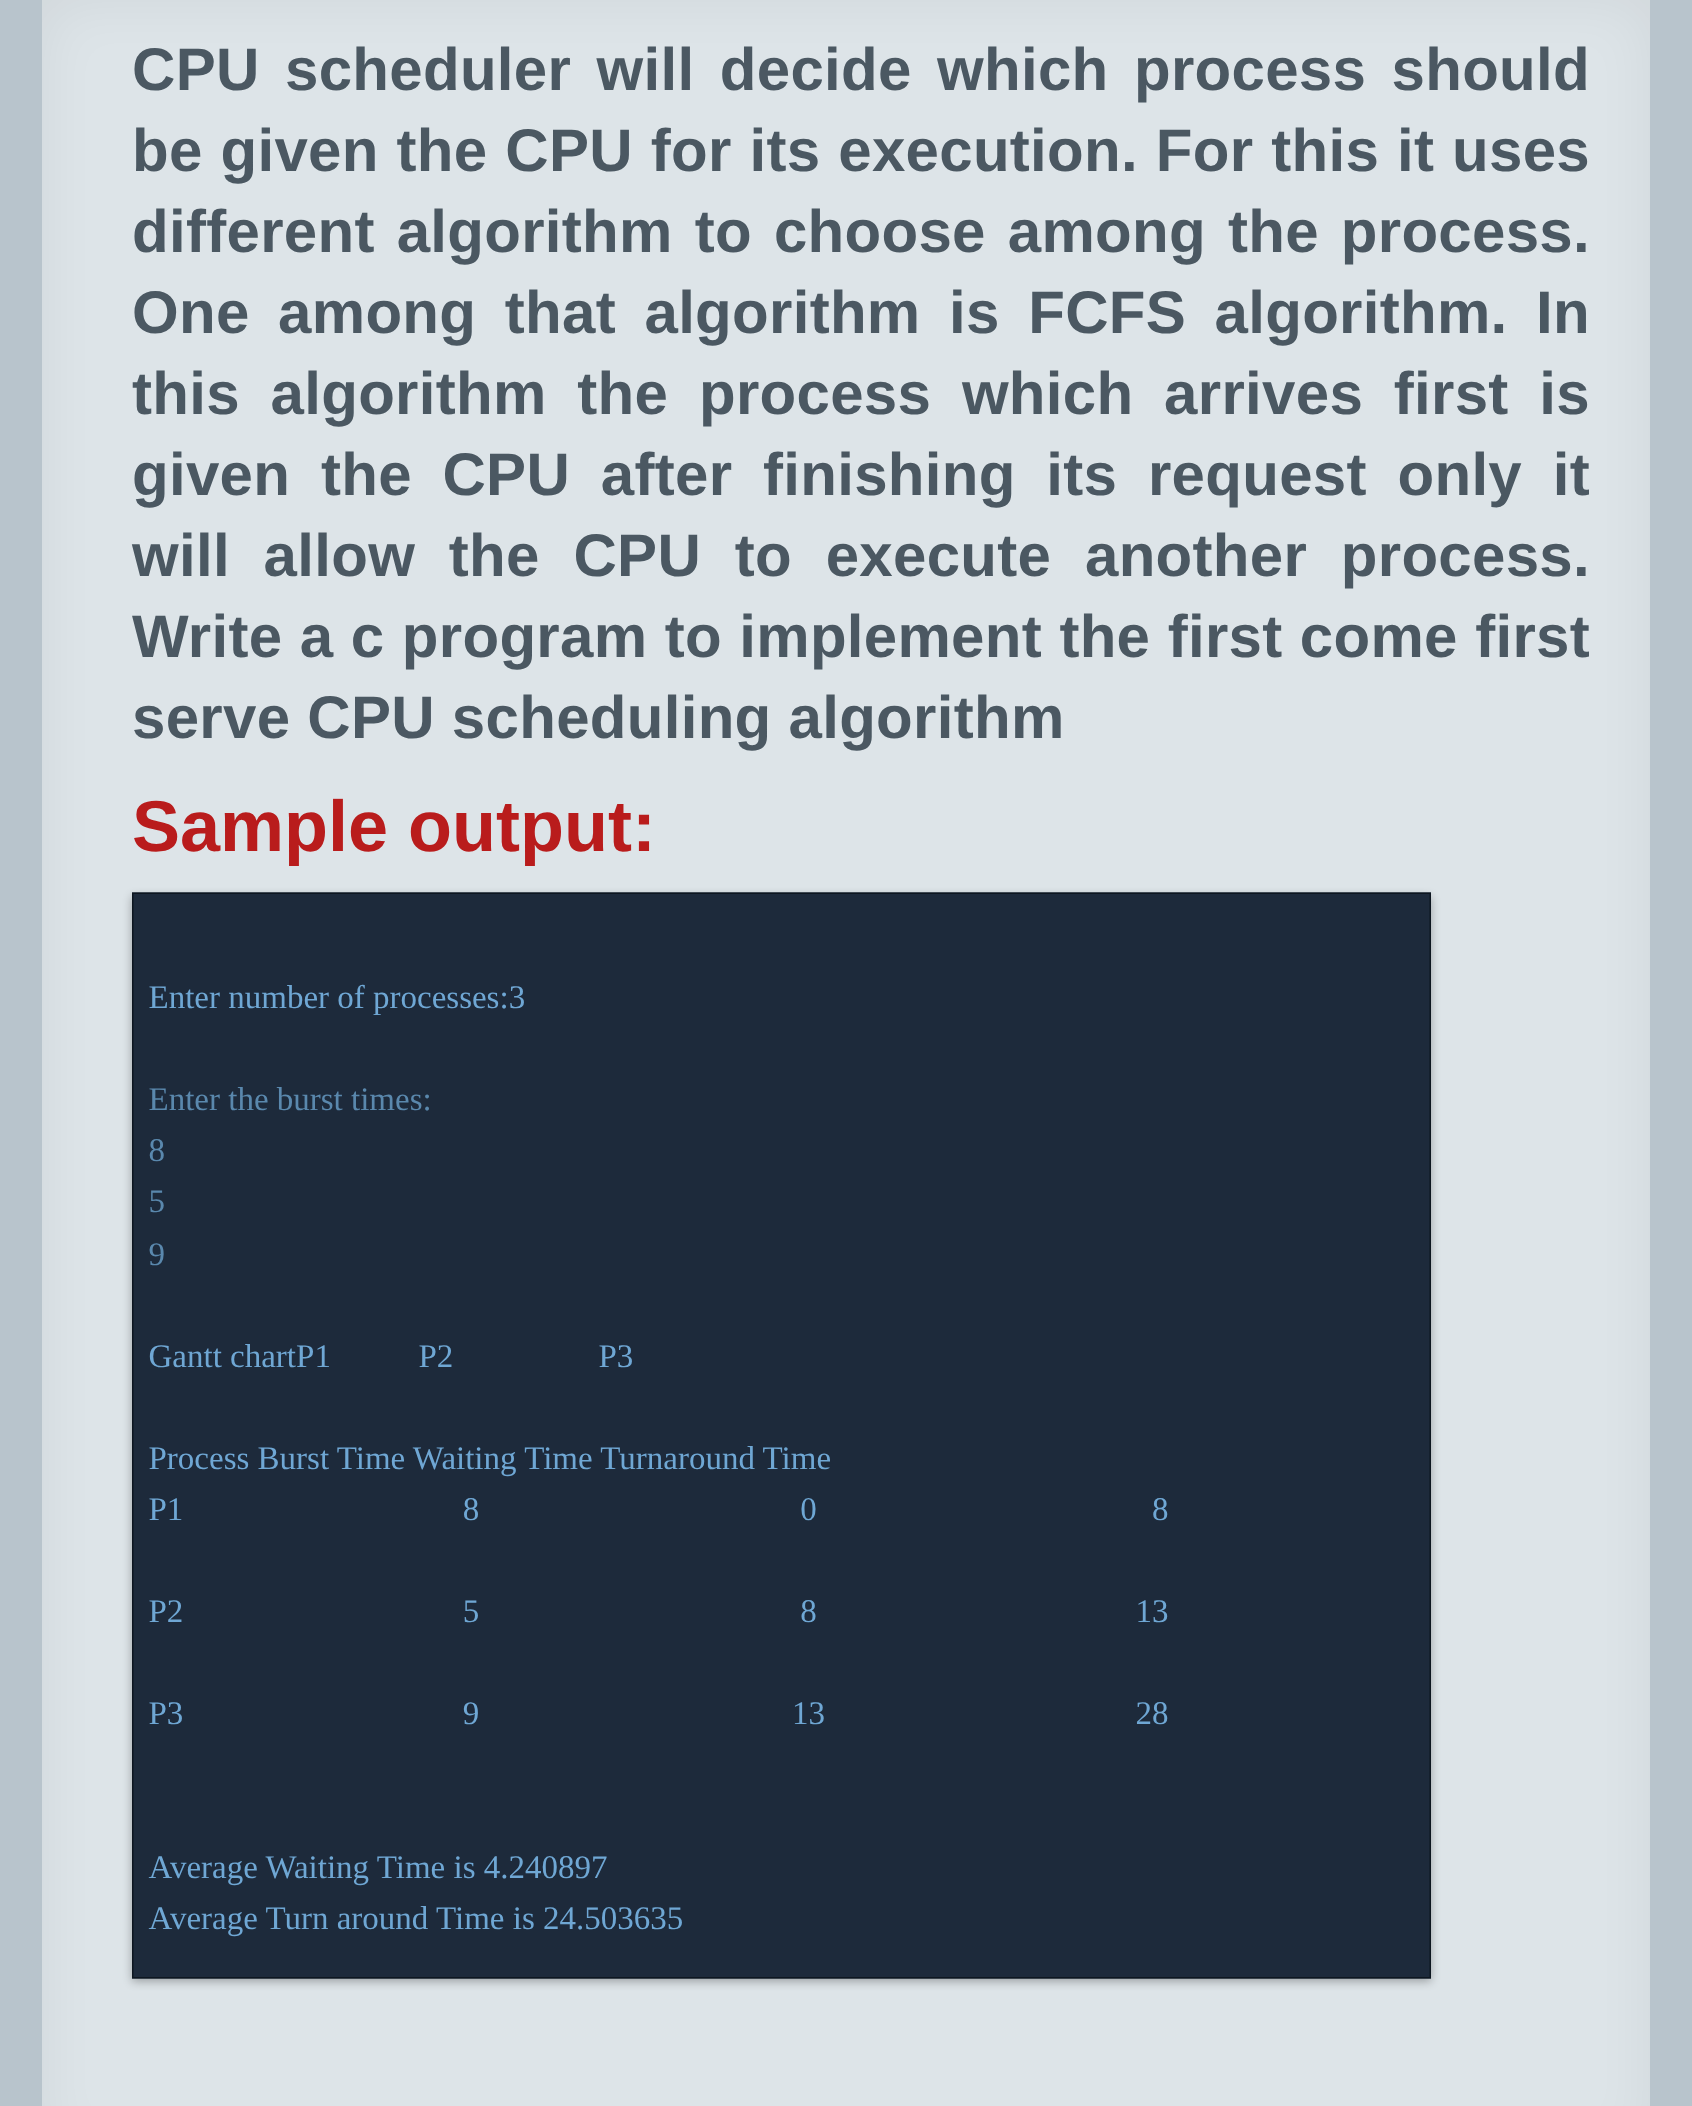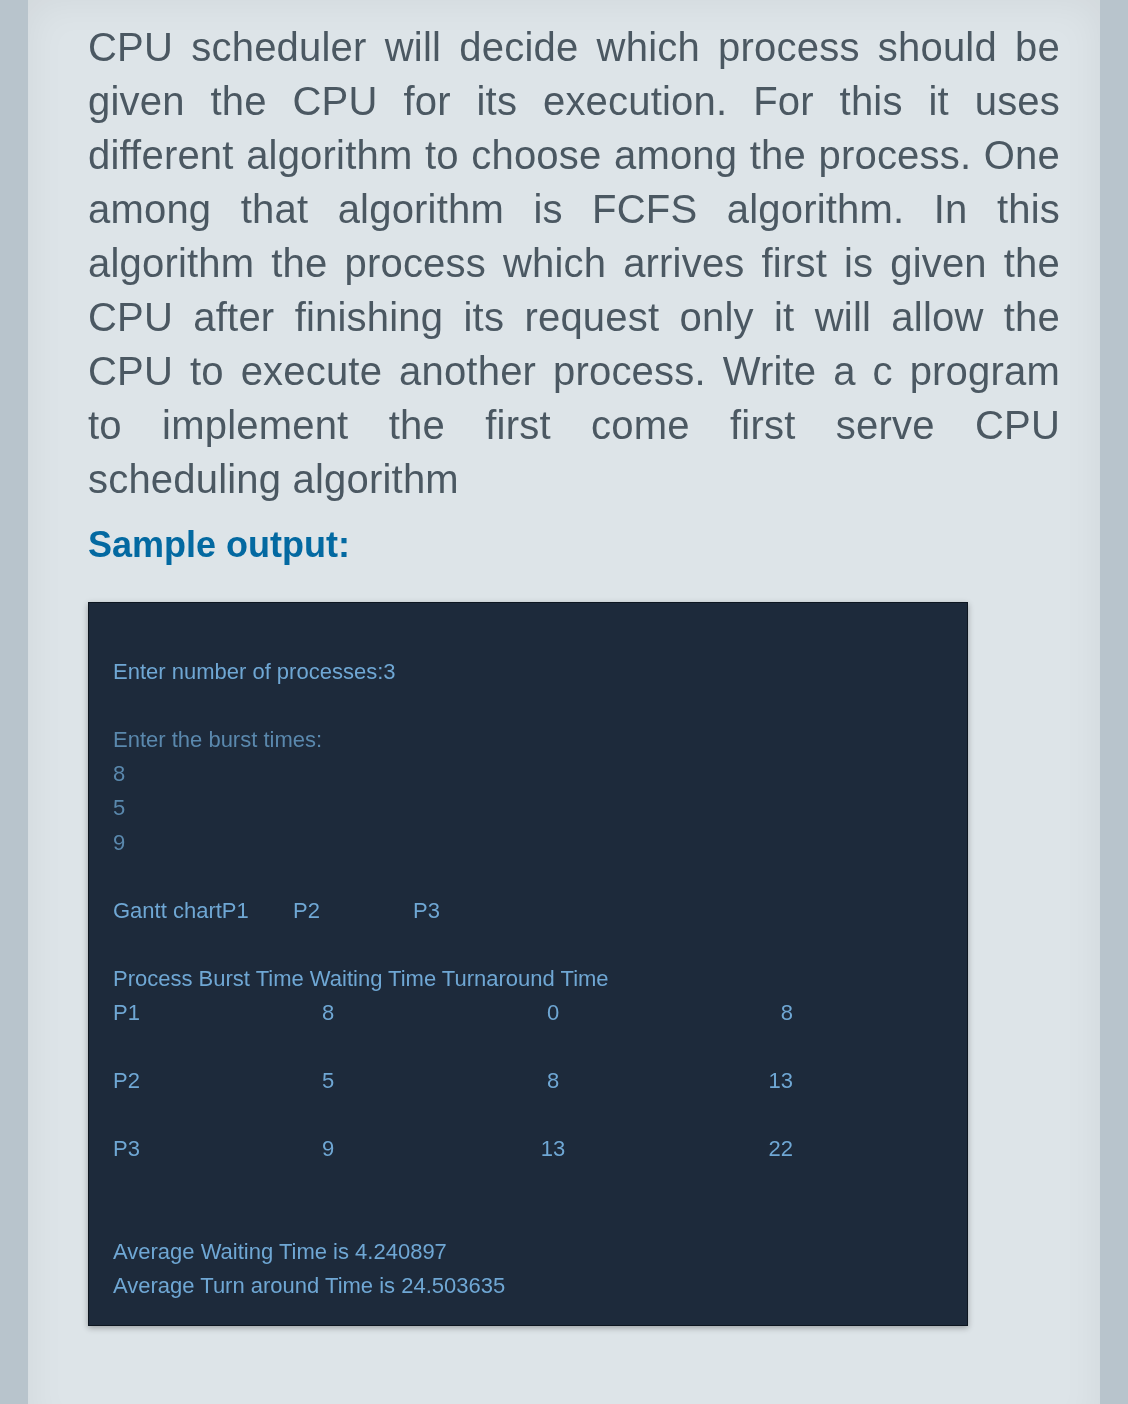--- a/index.html
+++ b/index.html
@@ -13,40 +13,40 @@
   }
   .page {
     background: #dde4e8;
     margin: 0 28px;
     padding: 20px 40px 40px 60px;
     min-height: 1380px;
     box-shadow: inset 0 0 40px rgba(0,0,0,0.06);
   }
   .question {
     font-size: 40px;
-    font-weight: normal;
+    font-weight: bold;
     color: #4b5862;
     line-height: 1.35;
     text-align: justify;
     letter-spacing: 0.2px;
     margin-bottom: 18px;
   }
   .sample-label {
-    font-size: 36px;
+    font-size: 48px;
     font-weight: bold;
-    color: #0369a1;
-    margin-bottom: 36px;
+    color: #b91c1c;
+    margin-bottom: 16px;
   }
   .terminal {
     background: #1d2a3b;
     color: #6fa7d4;
-    font-family: Liberation Sans, sans-serif;
+    font-family: Liberation Serif, serif;
     font-size: 22px;
     line-height: 1.55;
-    padding: 18px 16px 22px 24px;
+    padding: 18px 16px 22px 10px;
     width: 838px;
     border: 1px solid #0d1620;
     box-shadow: 0 2px 6px rgba(0,0,0,0.3);
     white-space: pre;
     overflow: hidden;
   }
   .terminal .dim {
     color: #5a88ad;
   }
   .terminal .row {
@@ -76,18 +76,18 @@
 <span class="dim">Enter the burst times:</span>
 <span class="dim">8</span>
 <span class="dim">5</span>
 <span class="dim">9</span>
 
 <span class="gantt"><span class="g1"><span>Gantt chart</span><span>P1</span></span><span class="g2">P2</span><span class="g3">P3</span></span>
 
 <span>Process Burst Time Waiting Time Turnaround Time</span>
 <div class="row"><span class="col-p">P1</span><span class="col-bt">8</span><span class="col-wt">0</span><span class="col-tat">8</span></div>
 <div class="row"><span class="col-p">P2</span><span class="col-bt">5</span><span class="col-wt">8</span><span class="col-tat">13</span></div>
-<div class="row"><span class="col-p">P3</span><span class="col-bt">9</span><span class="col-wt">13</span><span class="col-tat">22</span></div>
+<div class="row"><span class="col-p">P3</span><span class="col-bt">9</span><span class="col-wt">13</span><span class="col-tat">28</span></div>
 
 <span>Average Waiting Time is 4.240897</span>
 <span>Average Turn around Time is 24.503635</span></div>
 
 </div>
 
 </body></html>

